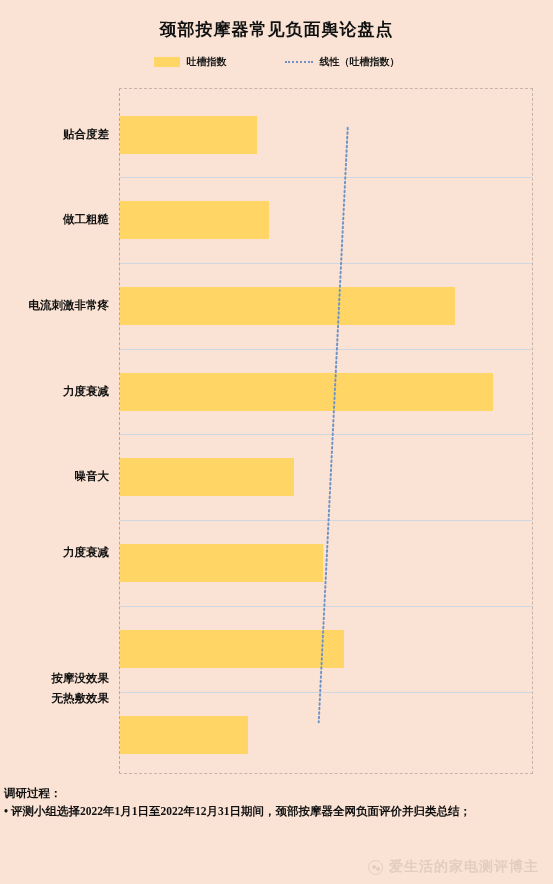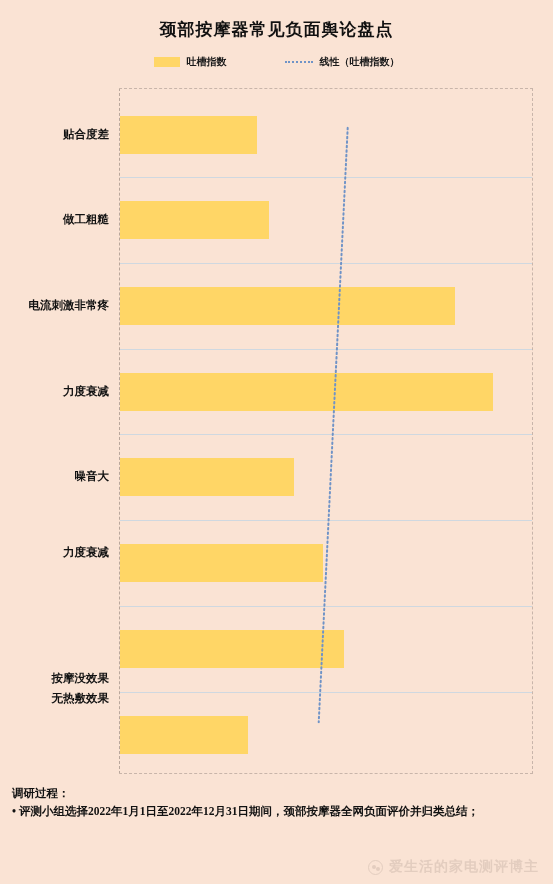--- a/index.html
+++ b/index.html
@@ -99,21 +99,21 @@
     left: 0; top: 0;
     width: 414px; height: 686px;
     pointer-events: none;
   }
 
   
   #footnote {
     position: absolute;
     left: 0; top: 778px;
     width: 553px;
-    padding: 6px 12px 0 12px;
+    padding: 6px 12px 0 4px;
     font-size: 11.5px;
     font-weight: bold;
     line-height: 1.58;
     color: #111;
   }
   #footnote .fn-line { white-space: normal; }
   #watermark {
     position: absolute;
     right: 14px; bottom: 8px;
     display: flex;

